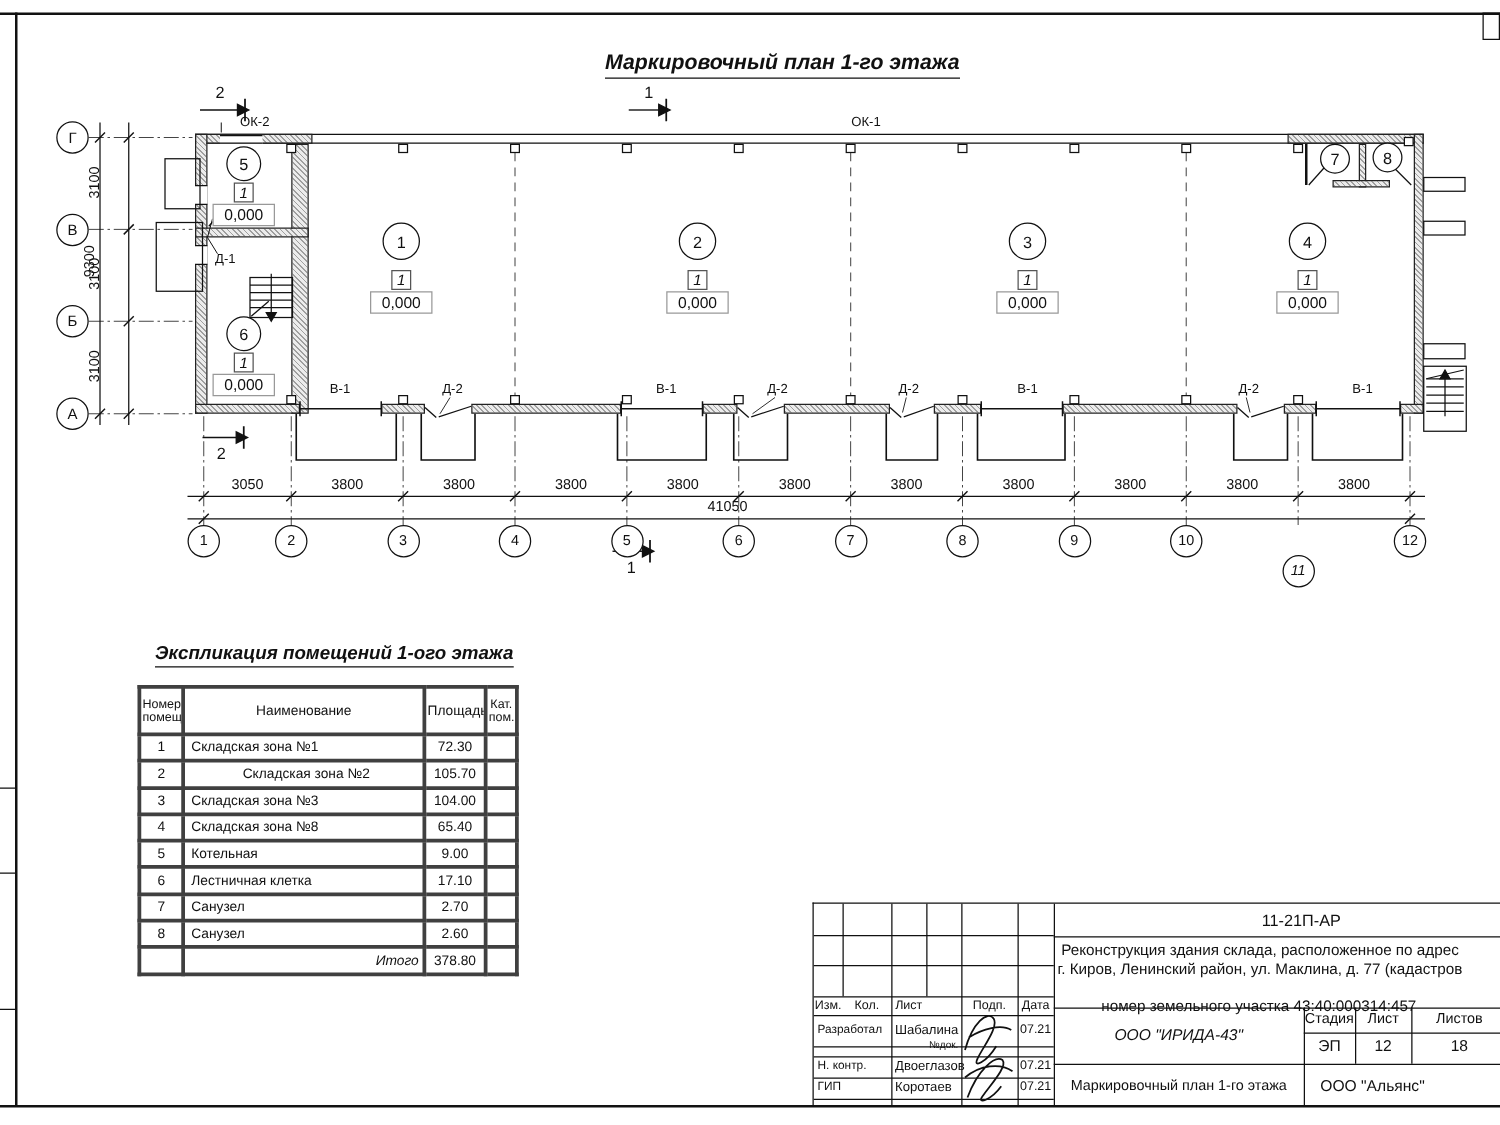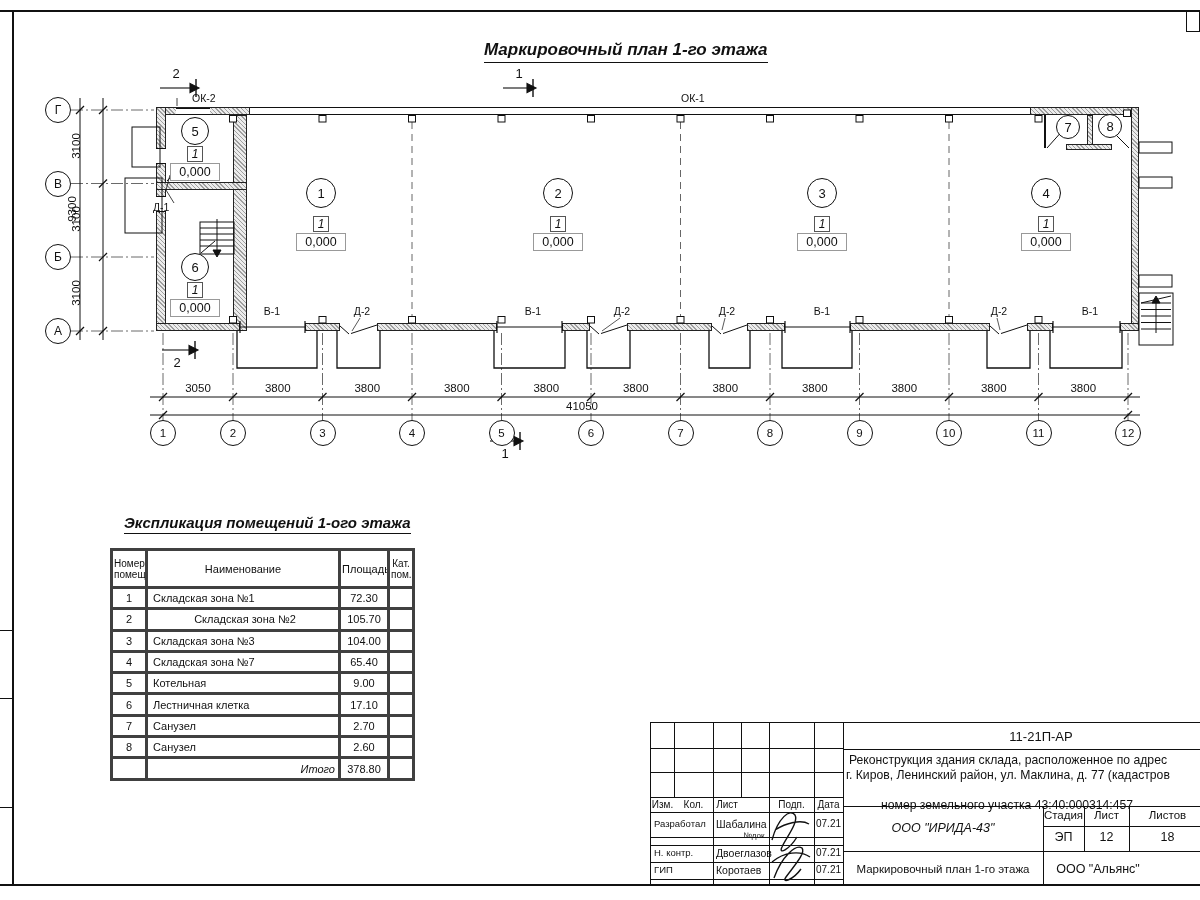--- a/index.html
+++ b/index.html
@@ -242,21 +242,21 @@
     </g>
   </g>
 </svg>
 
 <div class="secno ctr" style="left:169px;top:66px;width:14px">2</div>
 <div class="secno ctr" style="left:512px;top:66px;width:14px">1</div>
 <div class="secno ctr" style="left:170px;top:355px;width:14px">2</div>
 <div class="secno ctr" style="left:498px;top:446px;width:14px">1</div>
 <div class="lbl" style="left:192px;top:92px">ОК-2</div>
 <div class="lbl" style="left:681px;top:92px">ОК-1</div>
-<div class="lbl" style="left:153px;top:201px">Д-1</div>
+<div class="lbl" style="left:172px;top:201px">Д-1</div>
 <div class="dimt" style="left:552px;top:400px;width:60px">41050</div>
 <div class="dimt rot" style="left:52px;top:203px;width:40px">9300</div>
 
 <div class="title-ul" style="left:124px;top:514px;font-size:15px">Экспликация помещений 1-ого этажа</div>
 <table class="sched">
   <colgroup>
       <col style="width:35px">
       <col style="width:193px">
       <col style="width:49px">
       <col style="width:25px">
@@ -283,21 +283,21 @@
         <td style="font-size: 11px; text-align: center;"></td>
       </tr>
       <tr style="height: 21.3px;">
         <td style="font-size: 11px; text-align: center;">3</td>
         <td style="font-size: 11px; text-align: left; padding-left: 5px;">Складская зона №3</td>
         <td style="font-size: 11px; text-align: center;">104.00</td>
         <td style="font-size: 11px; text-align: center;"></td>
       </tr>
       <tr style="height: 21.3px;">
         <td style="font-size: 11px; text-align: center;">4</td>
-        <td style="font-size: 11px; text-align: left; padding-left: 5px;">Складская зона №7</td>
+        <td style="font-size: 11px; text-align: left; padding-left: 5px;">Складская зона №8</td>
         <td style="font-size: 11px; text-align: center;">65.40</td>
         <td style="font-size: 11px; text-align: center;"></td>
       </tr>
       <tr style="height: 21.3px;">
         <td style="font-size: 11px; text-align: center;">5</td>
         <td style="font-size: 11px; text-align: left; padding-left: 5px;">Котельная</td>
         <td style="font-size: 11px; text-align: center;">9.00</td>
         <td style="font-size: 11px; text-align: center;"></td>
       </tr>
       <tr style="height: 21.3px;">
@@ -387,21 +387,21 @@
 <div class="circle" style="left: 150px; top: 420px; width: 26px; height: 26px; font-size: 11.5px;">1</div>
 <div class="circle" style="left: 220px; top: 420px; width: 26px; height: 26px; font-size: 11.5px;">2</div>
 <div class="circle" style="left: 309.5px; top: 420px; width: 26px; height: 26px; font-size: 11.5px;">3</div>
 <div class="circle" style="left: 399px; top: 420px; width: 26px; height: 26px; font-size: 11.5px;">4</div>
 <div class="circle" style="left: 488.5px; top: 420px; width: 26px; height: 26px; font-size: 11.5px;">5</div>
 <div class="circle" style="left: 578px; top: 420px; width: 26px; height: 26px; font-size: 11.5px;">6</div>
 <div class="circle" style="left: 667.5px; top: 420px; width: 26px; height: 26px; font-size: 11.5px;">7</div>
 <div class="circle" style="left: 757px; top: 420px; width: 26px; height: 26px; font-size: 11.5px;">8</div>
 <div class="circle" style="left: 846.5px; top: 420px; width: 26px; height: 26px; font-size: 11.5px;">9</div>
 <div class="circle" style="left: 936px; top: 420px; width: 26px; height: 26px; font-size: 11.5px;">10</div>
-<div class="circle" style="left: 1025.5px; top: 420px; width: 26px; height: 26px; font-size: 11.5px;">11</div>
+<div class="circle" style="left: 1025.5px; top: 444px; width: 26px; height: 26px; font-size: 11.5px; font-style: italic;">11</div>
 <div class="circle" style="left: 1115px; top: 420px; width: 26px; height: 26px; font-size: 11.5px;">12</div>
 <div class="dimt" style="left: 171px; top: 382px; width: 54px;">3050</div>
 <div class="dimt" style="left: 250.75px; top: 382px; width: 54px;">3800</div>
 <div class="dimt" style="left: 340.25px; top: 382px; width: 54px;">3800</div>
 <div class="dimt" style="left: 429.75px; top: 382px; width: 54px;">3800</div>
 <div class="dimt" style="left: 519.25px; top: 382px; width: 54px;">3800</div>
 <div class="dimt" style="left: 608.75px; top: 382px; width: 54px;">3800</div>
 <div class="dimt" style="left: 698.25px; top: 382px; width: 54px;">3800</div>
 <div class="dimt" style="left: 787.75px; top: 382px; width: 54px;">3800</div>
 <div class="dimt" style="left: 877.25px; top: 382px; width: 54px;">3800</div>

